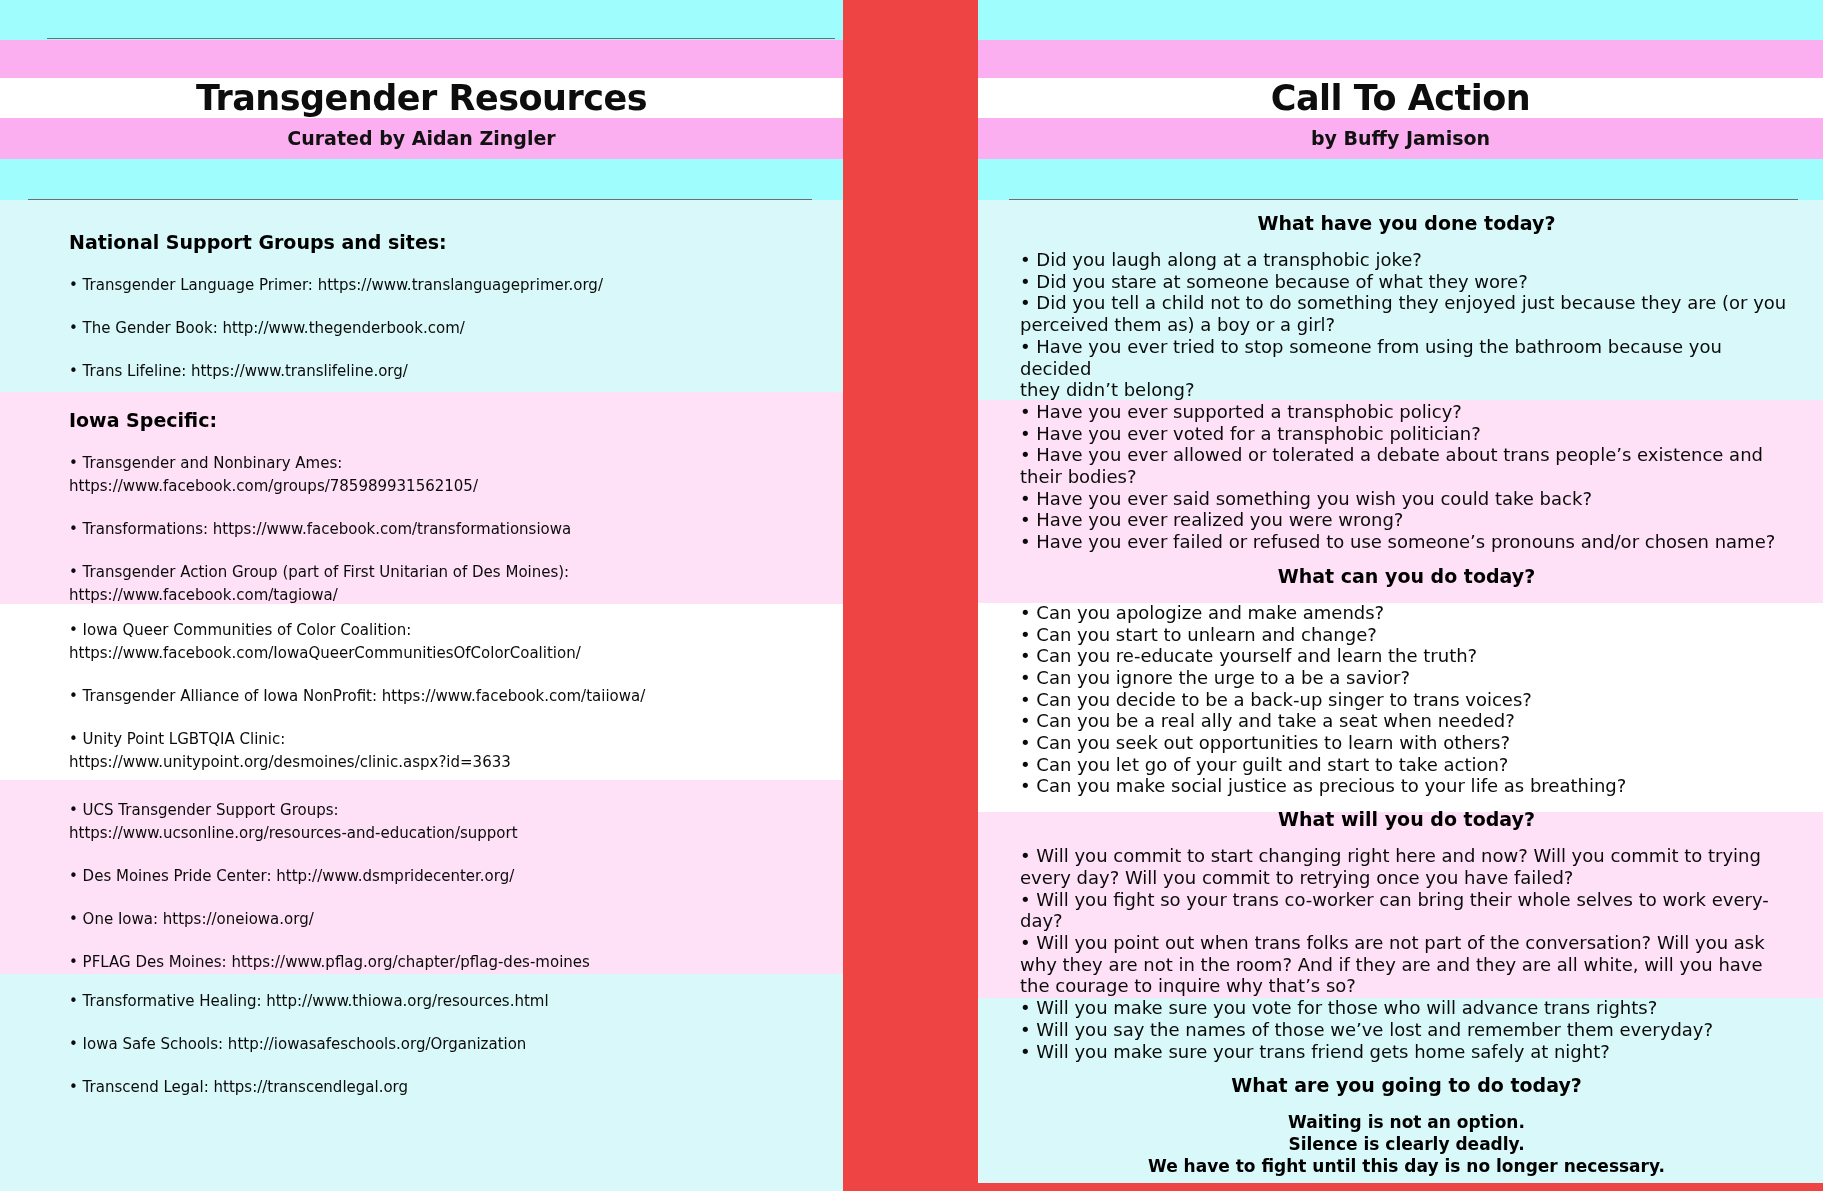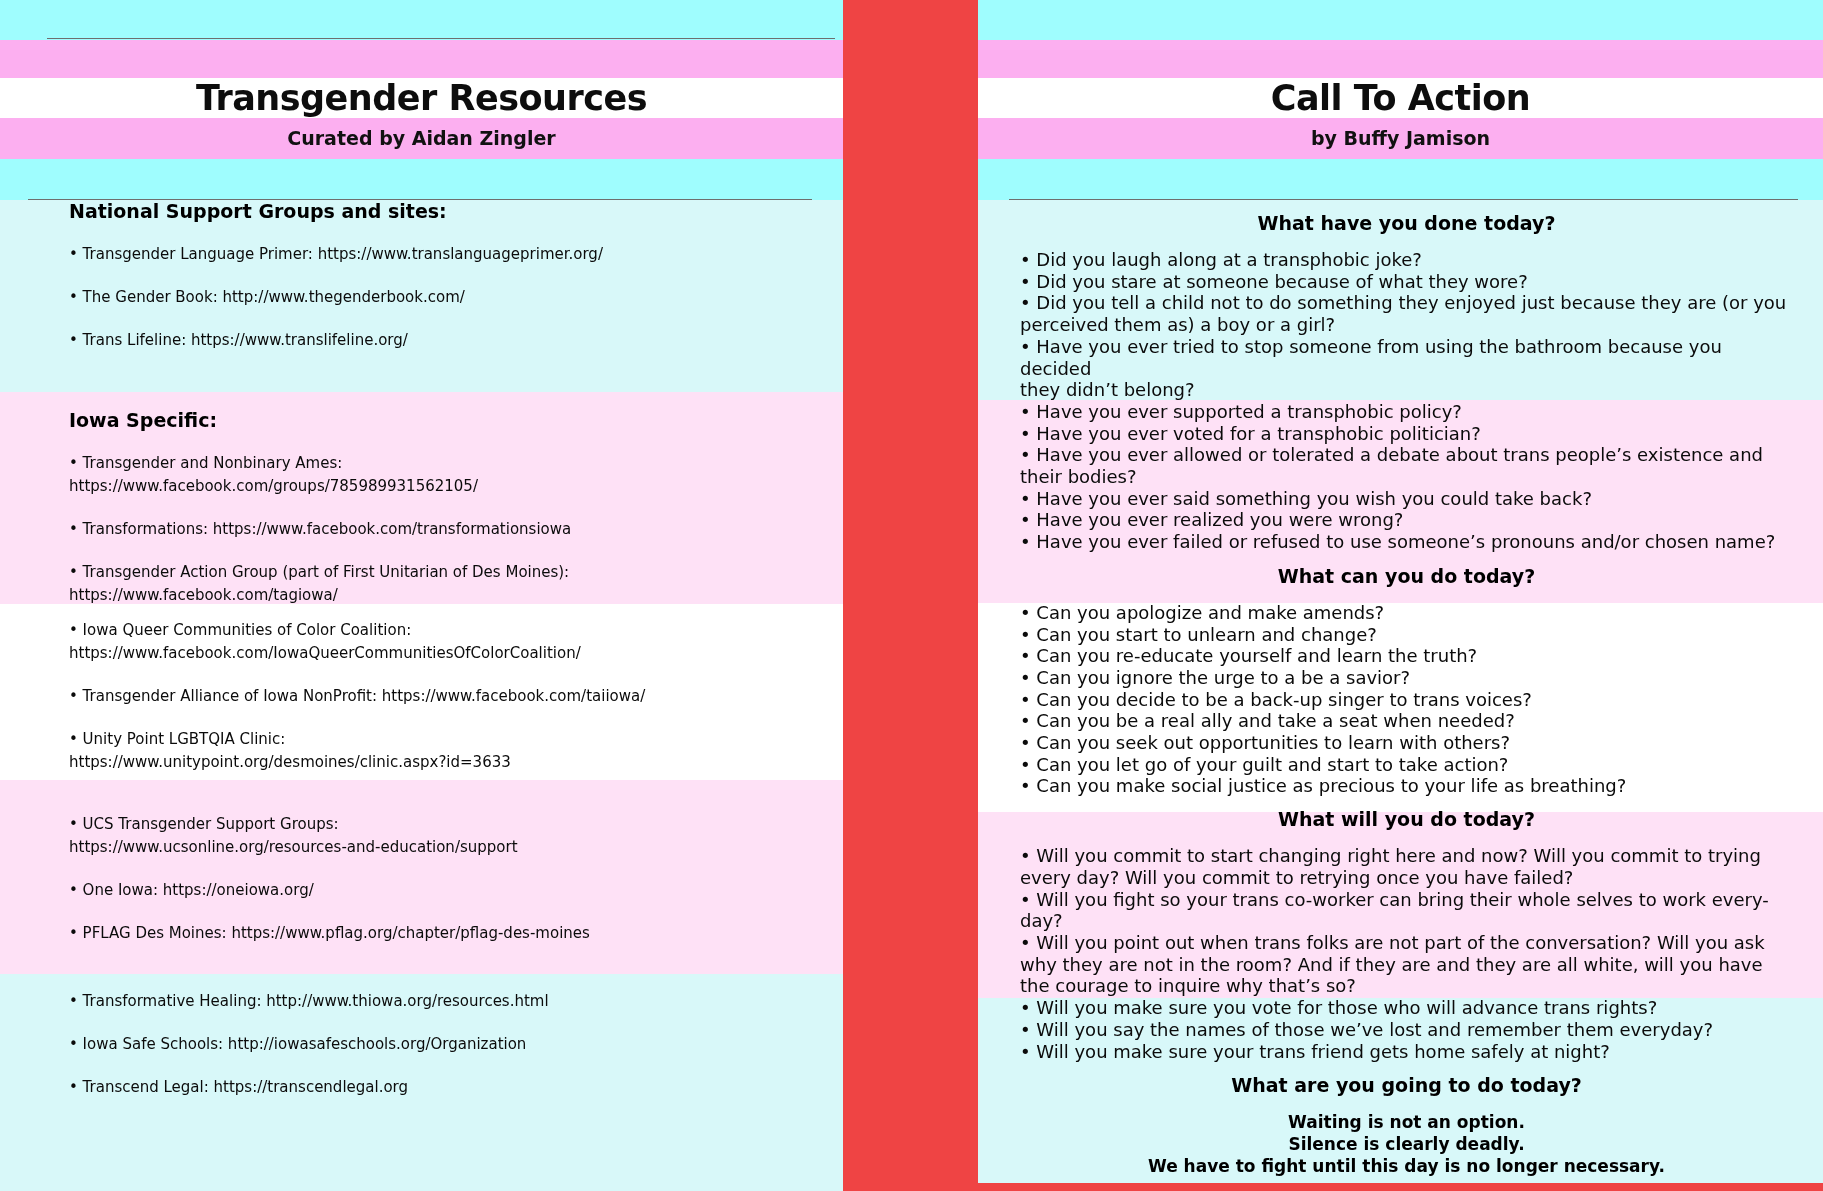--- a/index.html
+++ b/index.html
@@ -58,24 +58,24 @@
     letter-spacing: -0.5px; white-space: nowrap;
   }
   .page-byline {
     position: absolute; top: 118px; left: 0; right: 0; height: 41px;
     line-height: 41px; text-align: center;
     font-size: 19px; font-weight: bold; color: #111111;
   }
 
   
   .lp-text { position: absolute; left: 69px; right: 28px; box-sizing: border-box; }
-  .lp-text.t1 { top: 200px; }
+  .lp-text.t1 { top: 200px; padding-top: 31px; }
   .lp-text.t2 { top: 392px; padding-top: 17px; }
   .lp-text.t3 { top: 604px; padding-top: 15px; }
-  .lp-text.t4 { top: 780px; padding-top: 33px; }
+  .lp-text.t4 { top: 780px; padding-top: 19px; }
   .lp-text.t5 { top: 974px; padding-top: 16px; }
   .lp-heading {
     font-size: 19px; font-weight: bold; line-height: 23px;
     margin: 0 0 20px 0; color: #000;
   }
   .lp-item {
     font-size: 15px; line-height: 23px; margin: 0 0 20px 0;
     white-space: pre-line;
   }
 
@@ -145,20 +145,21 @@
       <p class="lp-item">• Iowa Queer Communities of Color Coalition:
 https://www.facebook.com/IowaQueerCommunitiesOfColorCoalition/</p>
       <p class="lp-item">• Transgender Alliance of Iowa NonProfit: https://www.facebook.com/taiiowa/</p>
       <p class="lp-item">• Unity Point LGBTQIA Clinic:
 https://www.unitypoint.org/desmoines/clinic.aspx?id=3633</p>
     </div>
 
     <div class="lp-text t4">
       <p class="lp-item">• UCS Transgender Support Groups:
 https://www.ucsonline.org/resources-and-education/support</p>
+      <p class="lp-item">• Des Moines Pride Center: http://www.dsmpridecenter.org/</p>
       <p class="lp-item">• One Iowa: https://oneiowa.org/</p>
       <p class="lp-item">• PFLAG Des Moines: https://www.pflag.org/chapter/pflag-des-moines</p>
     </div>
 
     <div class="lp-text t5">
       <p class="lp-item">• Transformative Healing: http://www.thiowa.org/resources.html</p>
       <p class="lp-item">• Iowa Safe Schools:  http://iowasafeschools.org/Organization</p>
       <p class="lp-item">• Transcend Legal: https://transcendlegal.org</p>
     </div>
   </div>

